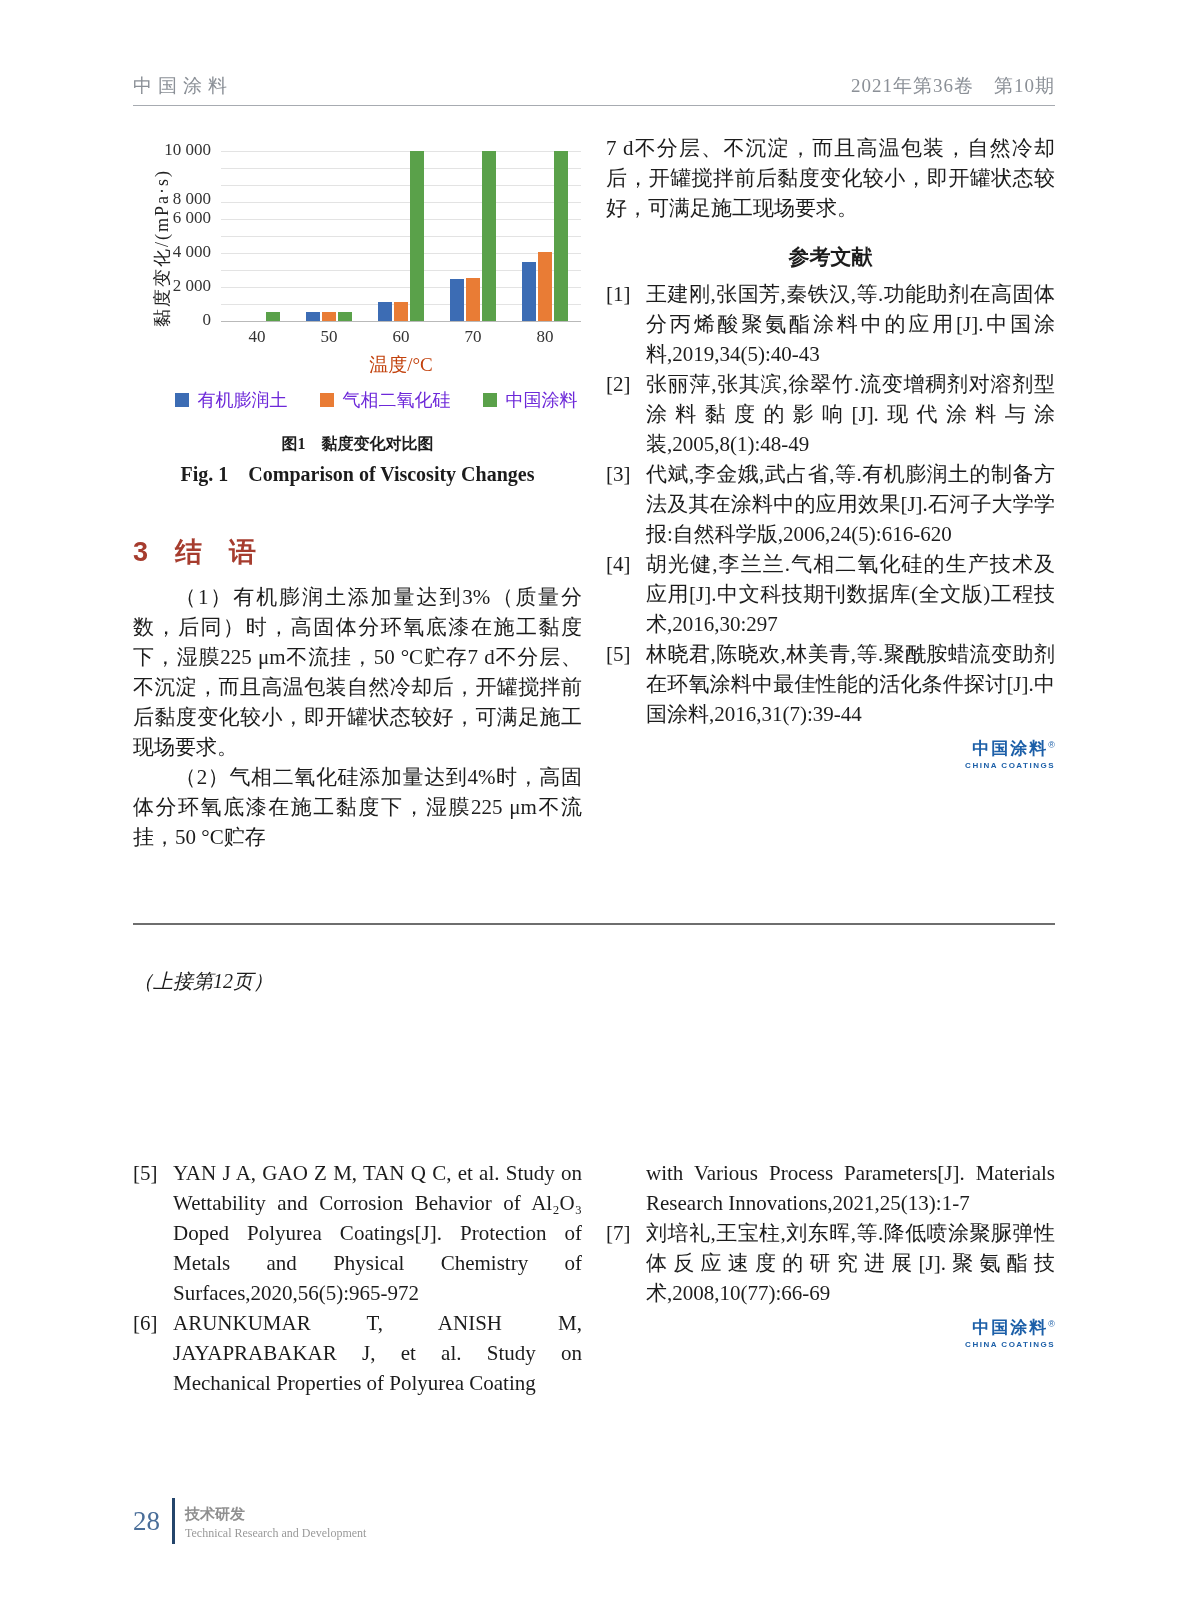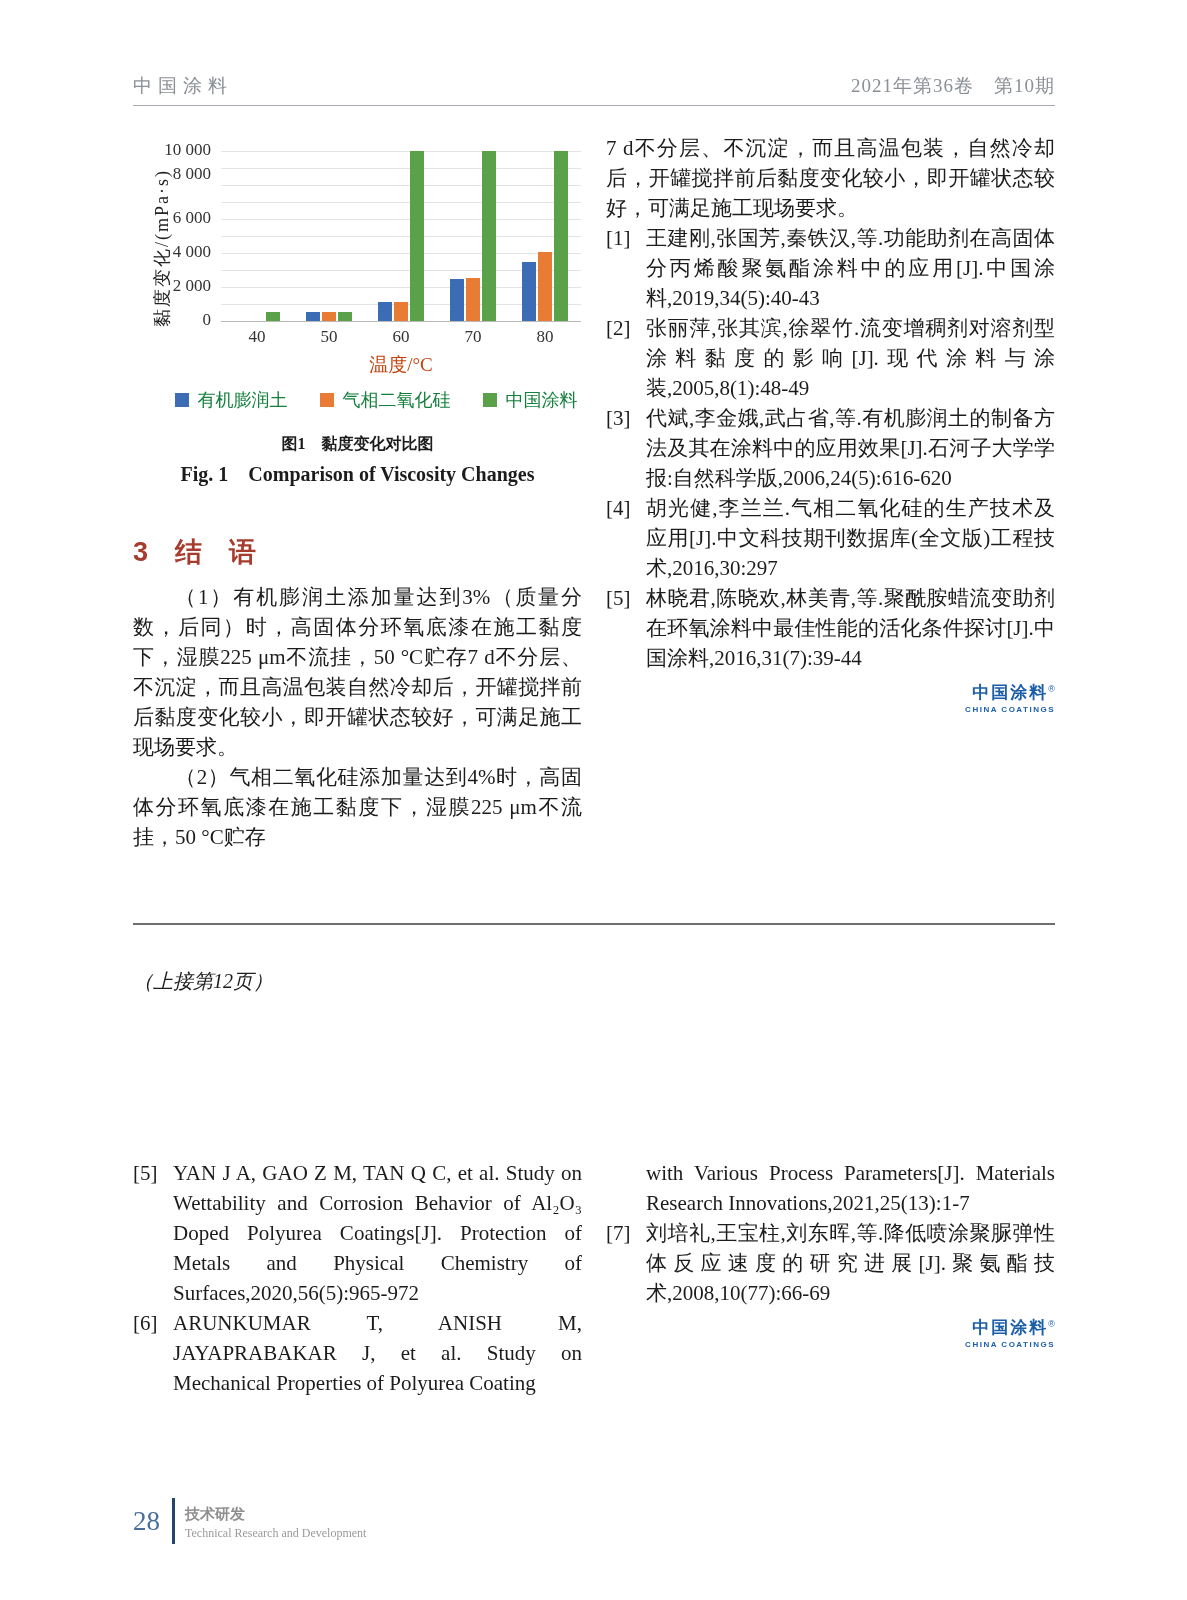--- a/index.html
+++ b/index.html
@@ -33,21 +33,21 @@
   .ytick{position:absolute;right:6px;font-size:17px;color:#333;white-space:nowrap;}
   .chart-plot{position:relative;height:170px;width:360px;border-bottom:1px solid #b9b9b9;}
   .gridline{position:absolute;left:0;right:0;height:1px;background:#e3e3e3;}
   .bars-layer{position:absolute;left:0;right:0;top:0;bottom:0;display:flex;justify-content:space-around;align-items:flex-end;}
   .bar-group{display:flex;align-items:flex-end;gap:2px;height:100%;}
   .bar{width:14px;}
   .chart-xticks{display:flex;width:360px;margin-top:5px;}
   .xtick{flex:1;text-align:center;font-size:17px;color:#333;}
   .chart-xlabel{width:360px;text-align:center;font-size:19px;margin-top:5px;color:#c2410c;}
   .chart-legend{width:430px;margin-left:-60px;display:flex;justify-content:center;gap:32px;margin-top:10px;}
-  .legend-item{display:flex;align-items:center;gap:9px;font-size:18px;color:#15803d;}
+  .legend-item{display:flex;align-items:center;gap:9px;font-size:18px;color:#6d28d9;}
   .swatch{width:14px;height:14px;display:inline-block;}
   .caption-zh{margin-top:22px;text-align:center;font-weight:bold;font-size:16px;}
   .caption-en{margin-top:6px;text-align:center;font-weight:bold;font-size:20px;}
   
   .section-heading{
     margin-top:46px;margin-bottom:12px;color:#a63c2e;font-weight:bold;
     font-size:27px;font-family:"Liberation Sans","DejaVu Sans",sans-serif;
   }
   
   .refs-heading{text-align:center;font-weight:bold;font-size:21px;margin-top:20px;margin-bottom:8px;}
@@ -84,21 +84,21 @@
 
   <div class="col">
     <div class="figure">
       <div class="chart">
         <div class="chart-ylabel">黏度变化/(mPa·s)</div>
         <div class="chart-yticks">
             <div class="ytick" style="bottom: -9px;">0</div>
             <div class="ytick" style="bottom: 25px;">2 000</div>
             <div class="ytick" style="bottom: 59px;">4 000</div>
             <div class="ytick" style="bottom: 93px;">6 000</div>
-            <div class="ytick" style="bottom: 137px; font-family: Liberation Serif, serif;">8 000</div>
+            <div class="ytick" style="bottom: 112px; font-family: Liberation Serif, serif;">8 000</div>
             <div class="ytick" style="bottom: 161px;">10 000</div>
           </div>
         <div class="chart-plot">
           <div>
               <div class="gridline" style="bottom: 16px;"></div>
               <div class="gridline" style="bottom: 33px;"></div>
               <div class="gridline" style="bottom: 50px;"></div>
               <div class="gridline" style="bottom: 67px;"></div>
               <div class="gridline" style="bottom: 84px;"></div>
               <div class="gridline" style="bottom: 101px;"></div>
@@ -163,20 +163,21 @@
     </div>
 
     <div class="section-heading">3　结　语</div>
     <p class="body-par indent">（1）有机膨润土添加量达到3%（质量分数，后同）时，高固体分环氧底漆在施工黏度下，湿膜225 μm不流挂，50 °C贮存7 d不分层、不沉淀，而且高温包装自然冷却后，开罐搅拌前后黏度变化较小，即开罐状态较好，可满足施工现场要求。</p>
     <p class="body-par indent">（2）气相二氧化硅添加量达到4%时，高固体分环氧底漆在施工黏度下，湿膜225 μm不流挂，50 °C贮存</p>
   </div>
 
   <div class="col">
     <p class="body-par">7 d不分层、不沉淀，而且高温包装，自然冷却后，开罐搅拌前后黏度变化较小，即开罐状态较好，可满足施工现场要求。</p>
 
+    <div class="refs-heading">参考文献</div>
     <div>
         <div class="ref">
           <span class="ref-num">[1]</span>
           <span class="ref-text">王建刚,张国芳,秦铁汉,等.功能助剂在高固体分丙烯酸聚氨酯涂料中的应用[J].中国涂料,2019,34(5):40-43</span>
         </div>
         <div class="ref">
           <span class="ref-num">[2]</span>
           <span class="ref-text">张丽萍,张其滨,徐翠竹.流变增稠剂对溶剂型涂料黏度的影响[J].现代涂料与涂装,2005,8(1):48-49</span>
         </div>
         <div class="ref">

